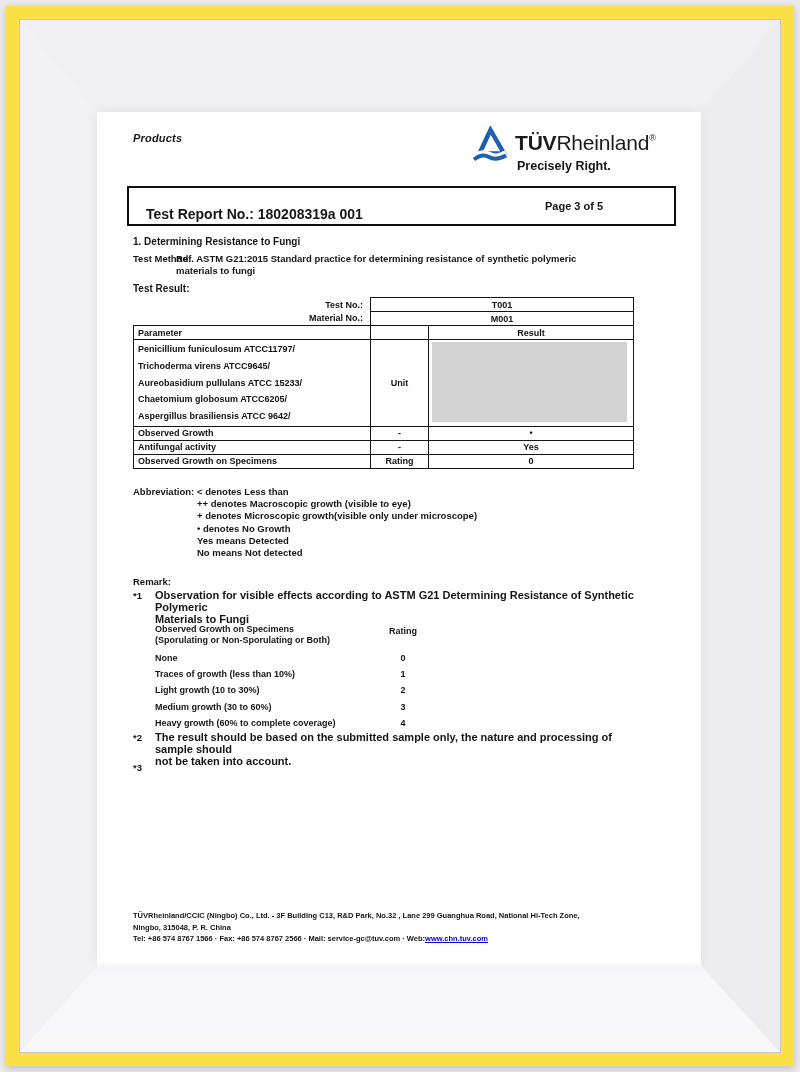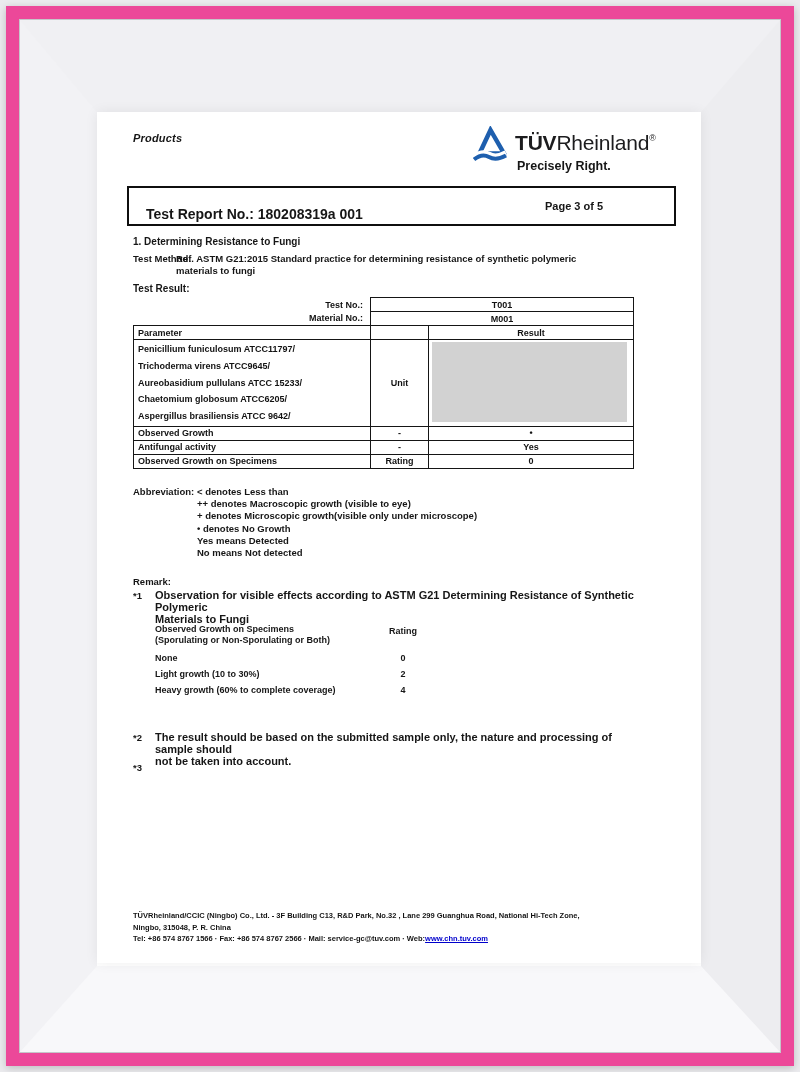--- a/index.html
+++ b/index.html
@@ -1,21 +1,21 @@
 <!DOCTYPE html>
 <html><head>
 <meta charset="utf-8">
 <style>
   * { margin:0; padding:0; box-sizing:border-box; }
   html,body { width:800px; height:1072px; }
   body { background:#ebebee; font-family:"Liberation Sans", sans-serif; }
   .scene { position:relative; width:800px; height:1072px; overflow:hidden; }
 
   
-  .frame { position:absolute; inset:6px; background:#ec4899;
+  .frame { position:absolute; inset:6px; background:#fde047;
            box-shadow:0 2px 8px rgba(0,0,0,.20); }
   .frame-liner { position:absolute; inset:13px; border:1px solid #c6c6ca; }
   .bevel { position:absolute; inset:14px; border-style:solid;
            border-width:92px 79px 86px 77px;
            border-color:#f0f0f3 #ededf0 #f8f8fa #f2f2f5; background:#fff; }
 
   
   .page { position:absolute; left:97px; top:112px; width:604px; height:851px;
           background:#fff; box-shadow:0 0 12px rgba(0,0,0,.07); color:#161616; }
 
@@ -177,22 +177,30 @@
         <div class="rt-header">
           <div class="rt-desc">Observed Growth on Specimens
 (Sporulating or Non-Sporulating or Both)</div>
           <div class="rt-rating">Rating</div>
         </div>
         <div class="rt-row">
           <div class="rt-desc">None</div>
           <div class="rt-rating">0</div>
         </div>
         <div class="rt-row">
+          <div class="rt-desc">Traces of growth (less than 10%)</div>
+          <div class="rt-rating">1</div>
+        </div>
+        <div class="rt-row">
           <div class="rt-desc">Light growth (10 to 30%)</div>
           <div class="rt-rating">2</div>
+        </div>
+        <div class="rt-row">
+          <div class="rt-desc">Medium growth (30 to 60%)</div>
+          <div class="rt-rating">3</div>
         </div>
         <div class="rt-row">
           <div class="rt-desc">Heavy growth (60% to complete coverage)</div>
           <div class="rt-rating">4</div>
         </div>
       </div>
 
       <div class="remark-marker m2">*2</div>
       <div class="remark-text t2">The result should be based on the submitted sample only, the nature and processing of sample should
 not be taken into account.</div>

